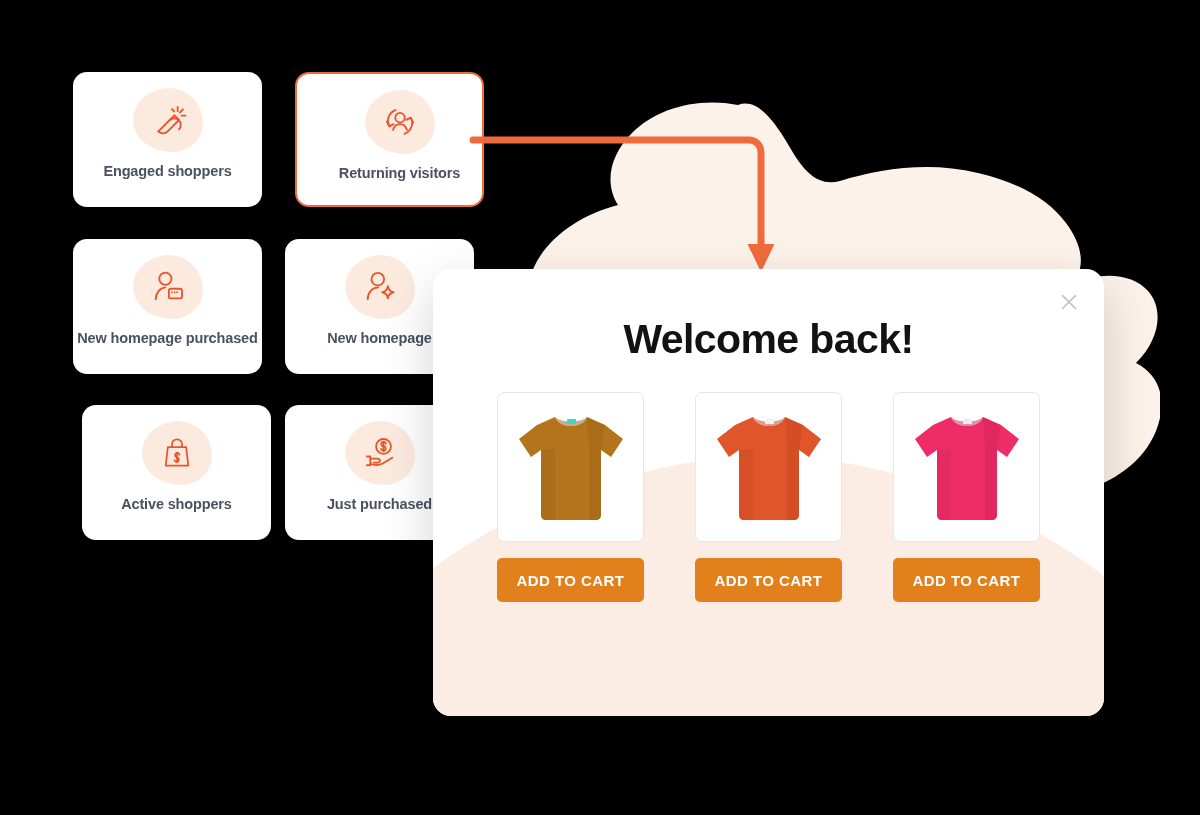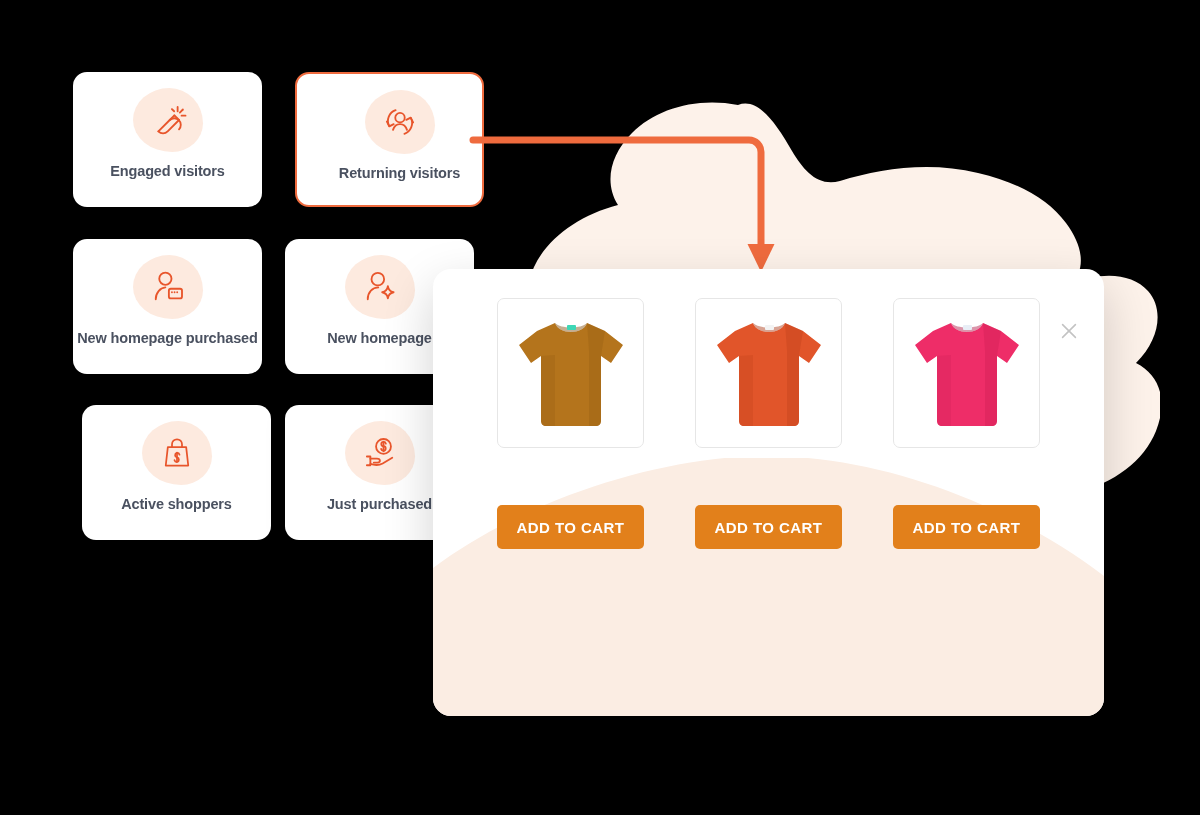--- a/index.html
+++ b/index.html
@@ -112,21 +112,21 @@
     letter-spacing:-.1px;
   }
   .products{
     margin-top:29px;
     display:flex;
     justify-content:center;
     gap:51px;
   }
   .product{
     width:147px;
-    display:flex;flex-direction:column;align-items:center;gap:41px;
+    display:flex;flex-direction:column;align-items:center;
   }
   .product-img{
     width:147px;height:150px;
     background:#fff;
     border:1px solid #E6E6E6;
     border-radius:7px;
     display:flex;align-items:center;justify-content:center;
     box-sizing:border-box;
   }
   .add-btn{
@@ -167,21 +167,21 @@
           <path d="M13 37 L26 24 a7.5 7.5 0 0 1 10.6 10.6"></path>
           <path d="M13 37 a7.5 7.5 0 0 0 10.6 0 L36.6 24"></path>
           <path d="M26 24 L31.3 18.7"></path>
           <path d="M36.6 24 L31.3 18.7"></path>
           <path d="M35 9 L35 14"></path>
             <path d="M41 12 L37.5 15.5"></path>
           <path d="M44 19 L39.5 19"></path>
             <path d="M28.5 11.5 L31 14"></path>
         </svg>
       </div>
-      <div class="seg-label">Engaged visitors</div>
+      <div class="seg-label">Engaged shoppers</div>
     </div>
 
     <div class="seg-card" id="card-newhome">
       <div class="seg-icon-wrap">
         <div class="seg-icon-blob"></div>
         <svg width="42" height="42" viewBox="0 0 48 48" fill="none" stroke="#E8552B" stroke-width="2.1" stroke-linecap="round" stroke-linejoin="round">
           <circle cx="21" cy="14.5" r="7"></circle>
           <path d="M10 38 c0-7.5 5-13 11-13.5"></path>
           <rect x="25" y="26" width="15" height="11" rx="2.2"></rect>
           <path d="M28.5 30 h.01"></path>
@@ -261,20 +261,21 @@
 
     <div class="modal-inner">
 
       <button class="close-btn" aria-label="Close">
         <svg width="22" height="22" viewBox="0 0 24 24" fill="none" stroke="currentColor" stroke-width="1.7" stroke-linecap="round">
           <path d="M5 5 L19 19"></path>
             <path d="M19 5 L5 19"></path>
         </svg>
       </button>
 
+      <h1 class="modal-title">Welcome back!</h1>
 
       <div class="products">
 
         <div class="product">
           <div class="product-img">
             <svg width="120" height="124" viewBox="0 0 120 124">
               <path d="M44 12 L26 20 L8 34 L20 52 L30 45 L30 110 C30 113 32 115 35 115 L85 115 C88 115 90 113 90 110 L90 45 L100 52 L112 34 L94 20 L76 12 C72 24 48 24 44 12 Z" fill="#B4741C"></path>
               <path d="M30 45 L30 110 C30 113 32 115 35 115 L44 115 L44 44 Z" fill="#91590F" opacity=".25"></path>
               <path d="M76 12 L94 20 L90 45 L90 110 C90 113 88 115 85 115 L78 115 L78 40 Z" fill="#91590F" opacity=".3"></path>
               <path d="M44 12 C48 24 72 24 76 12 C70 18 50 18 44 12 Z" fill="#7E4C0B" opacity=".45"></path>

